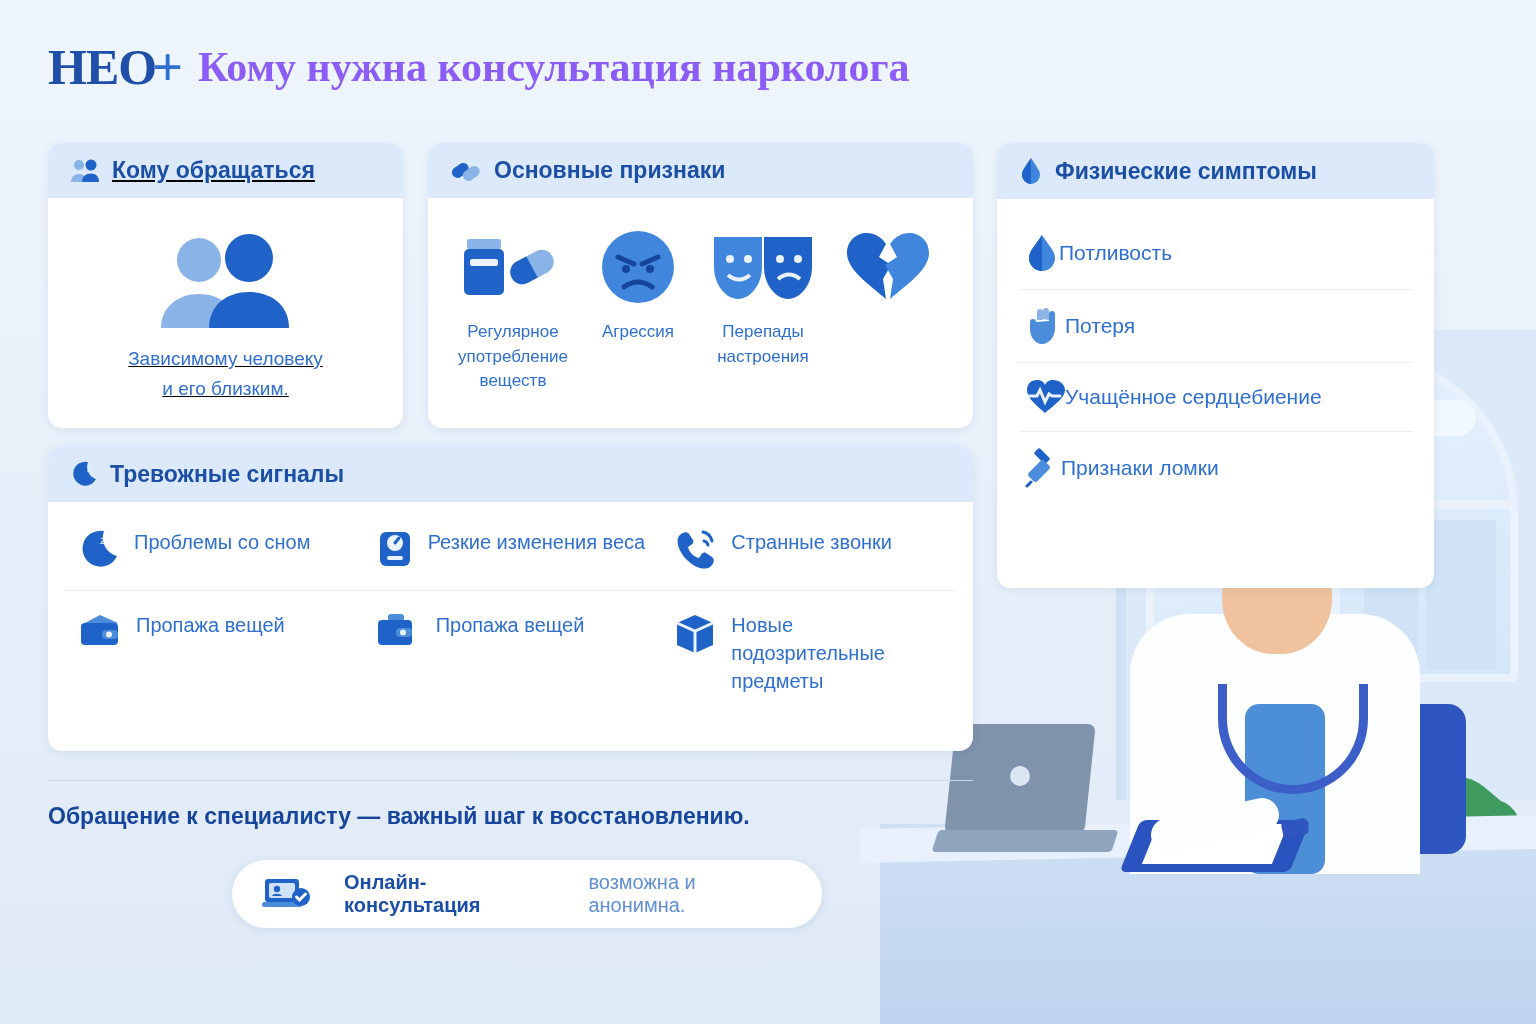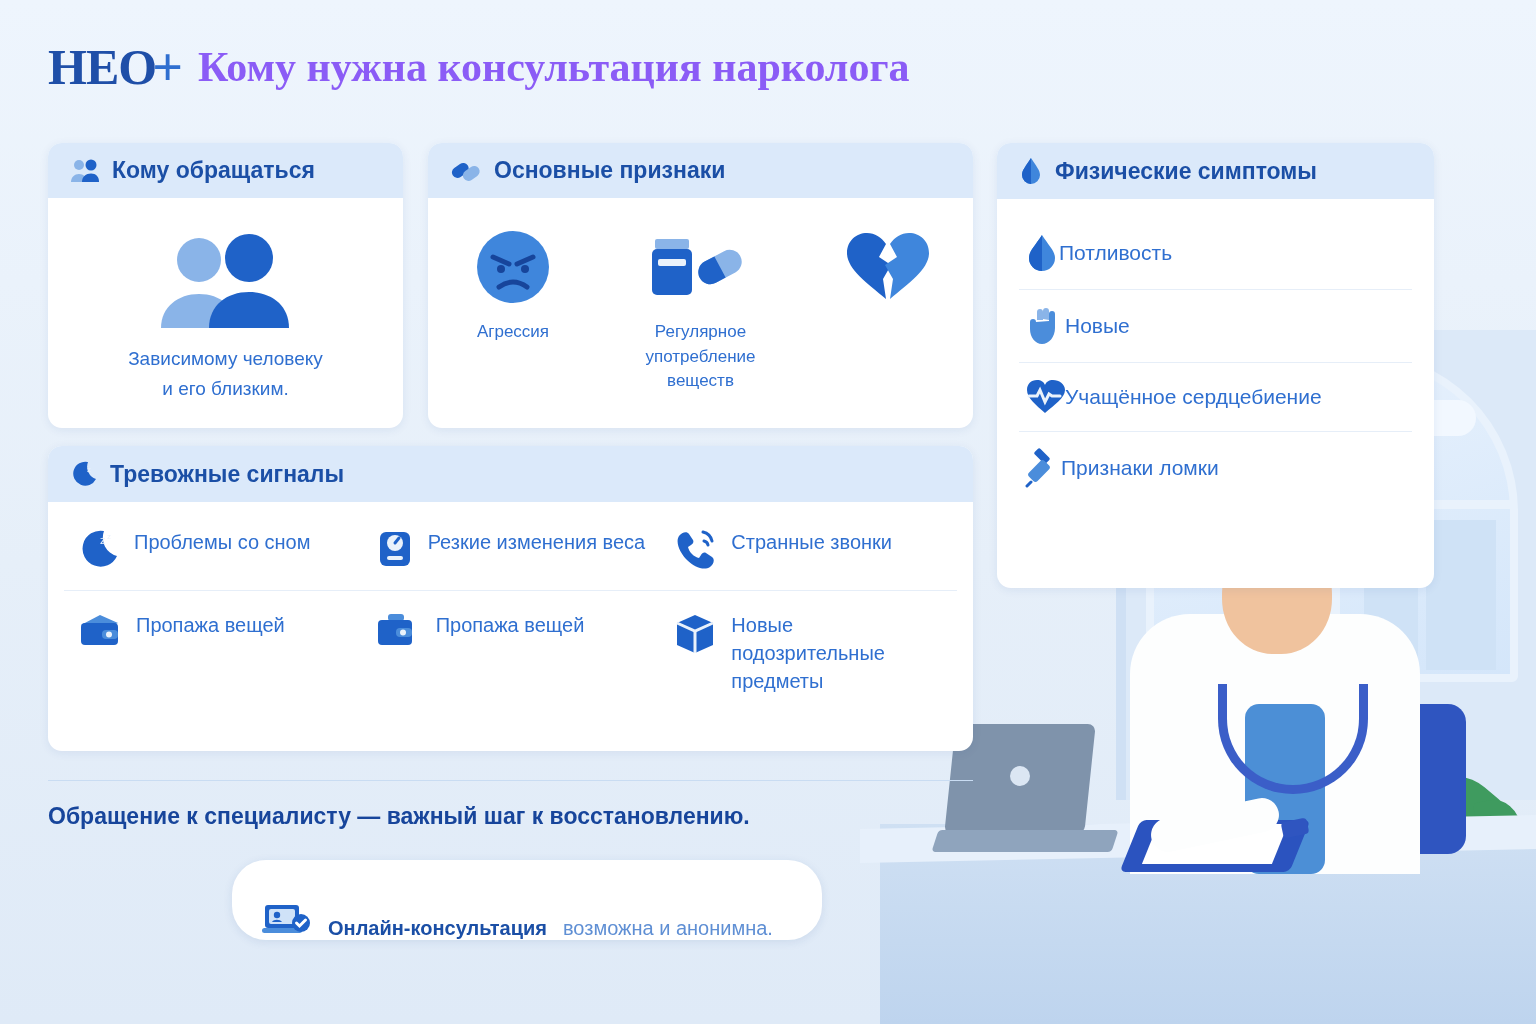--- a/index.html
+++ b/index.html
@@ -105,21 +105,21 @@
     box-shadow:0 2px 10px rgba(30,70,140,.08);
     overflow:hidden;
   }
   .card-head {
     background:#dbe9fa; padding:14px 22px; display:flex; align-items:center; gap:12px;
   }
   .card-head .h-text { font-size:23px; font-weight:bold; color:#1b4fa6; }
   .card-body { padding:18px 22px; }
 
   
-  #card-who { left:48px; top:143px; width:355px; height:285px; }
+  #card-who { left:48px; top:143px; width:355px; height:285px;text-decoration:underline; }
   #card-who .people { display:flex; justify-content:center; margin:18px 0 14px; }
   .who-text { text-align:center; color:#2f6fd0; font-size:19px; line-height:1.6; }
 
   
   #card-signs { left:428px; top:143px; width:545px; height:285px; }
   .signs-row { display:flex; justify-content:space-between; gap:6px; padding:8px 4px 0; }
   .sign { width:118px; text-align:center; }
   .sign .ic { height:86px; display:flex; align-items:center; justify-content:center; }
   .sign .lb { margin-top:10px; font-size:17px; color:#2f6fd0; line-height:1.45; }
 
@@ -142,23 +142,23 @@
   .alarm-grid .alarm-cell:nth-child(2),
   .alarm-grid .alarm-cell:nth-child(3) { border-bottom:1px solid #e6eef8; }
   .alarm-cell .lb { font-size:20px; color:#2f6fd0; line-height:1.4; }
 
   .footnote {
     position:absolute; left:48px; top:780px; width:925px;
     border-top:1px solid #c9dcf2; padding-top:22px;
     font-size:23px; font-weight:bold; color:#17459b;
   }
   .pill {
-    position:absolute; left:232px; top:860px; width:590px; height:80px;
-    background:#ffffff; border-radius:34px; display:flex; align-items:flex-end;
-    gap:16px; padding:0 30px; box-shadow:0 2px 10px rgba(30,70,140,.10);
+    position:absolute; left:232px; top:860px; width:590px; height:68px;
+    background:#ffffff; border-radius:34px; display:flex; align-items:center;
+    gap:32px; padding:0 30px; box-shadow:0 2px 10px rgba(30,70,140,.10);
   }
   .pill .strong { font-size:20px; color:#1b4fa6; font-weight:bold; }
   .pill .light { font-size:20px; color:#5f8fd4; }
   svg { display:block; }
 </style>
 </head>
 <body>
 
 <div id="scene">
   <div class="win-frame"></div>
@@ -241,45 +241,60 @@
           <rect x="12" y="10" width="18" height="11" rx="5.5" transform="rotate(-35 21 15)" fill="#8ab4e8"></rect>
         </svg>
       </span>
       <span class="h-text">Основные признаки</span>
     </div>
     <div class="card-body">
       <div class="signs-row">
 
         <div class="sign">
           <div class="ic">
+            <svg width="104" height="80" viewBox="0 0 104 80">
+              <rect x="6" y="12" width="34" height="10" rx="2" fill="#8ab4e8"></rect>
+              <rect x="3" y="22" width="40" height="46" rx="5" fill="#1f62c8"></rect>
+              <rect x="9" y="32" width="28" height="7" rx="2" fill="#eaf2fb"></rect>
+              <rect x="48" y="28" width="46" height="24" rx="12" transform="rotate(-28 71 40)" fill="#8ab4e8"></rect>
+              <path d="M48 40a12 12 0 0 1 12-12h11v24H60a12 12 0 0 1-12-12z" transform="rotate(-28 71 40)" fill="#1f62c8"></path>
+            </svg>
+          </div>
+          <div class="lb">Регулярное употребление веществ</div>
+        </div>
+
+        <div class="sign">
+          <div class="ic">
             <svg width="84" height="80" viewBox="0 0 84 80">
               <circle cx="42" cy="40" r="36" fill="#3f86dc"></circle>
               <path d="M22 30l16 7" stroke="#17459b" stroke-width="5" stroke-linecap="round"></path>
               <path d="M62 30l-16 7" stroke="#17459b" stroke-width="5" stroke-linecap="round"></path>
               <circle cx="30" cy="42" r="4" fill="#17459b"></circle>
               <circle cx="54" cy="42" r="4" fill="#17459b"></circle>
               <path d="M28 60q14-10 28 0" stroke="#17459b" stroke-width="5" fill="none" stroke-linecap="round"></path>
             </svg>
           </div>
           <div class="lb">Агрессия</div>
         </div>
 
         <div class="sign">
           <div class="ic">
-            <svg width="104" height="80" viewBox="0 0 104 80">
-              <rect x="6" y="12" width="34" height="10" rx="2" fill="#8ab4e8"></rect>
-              <rect x="3" y="22" width="40" height="46" rx="5" fill="#1f62c8"></rect>
-              <rect x="9" y="32" width="28" height="7" rx="2" fill="#eaf2fb"></rect>
-              <rect x="48" y="28" width="46" height="24" rx="12" transform="rotate(-28 71 40)" fill="#8ab4e8"></rect>
-              <path d="M48 40a12 12 0 0 1 12-12h11v24H60a12 12 0 0 1-12-12z" transform="rotate(-28 71 40)" fill="#1f62c8"></path>
+            <svg width="110" height="80" viewBox="0 0 110 80">
+              <path d="M6 10h48v30c0 18-12 32-24 32S6 58 6 40z" fill="#3f86dc"></path>
+              <circle cx="22" cy="32" r="4" fill="#eaf2fb"></circle>
+                <circle cx="40" cy="32" r="4" fill="#eaf2fb"></circle>
+              <path d="M20 48q11 9 22 0" stroke="#eaf2fb" stroke-width="4" fill="none"></path>
+              <path d="M56 10h48v30c0 18-12 32-24 32S56 58 56 40z" fill="#1f62c8"></path>
+              <circle cx="72" cy="32" r="4" fill="#eaf2fb"></circle>
+                <circle cx="90" cy="32" r="4" fill="#eaf2fb"></circle>
+              <path d="M70 52q11-9 22 0" stroke="#eaf2fb" stroke-width="4" fill="none"></path>
             </svg>
           </div>
-          <div class="lb">Регулярное употребление веществ</div>
-        </div>
-
+          <div class="lb">Перепады настроения</div>
+        </div>
 
         <div class="sign">
           <div class="ic">
             <svg width="94" height="80" viewBox="0 0 94 80">
               <path d="M45 72C26 56 6 42 6 26 6 14 15 6 26 6c8 0 14 4 19 11L38 30l12 8-8 14z" fill="#1f62c8"></path>
               <path d="M49 72c19-16 39-30 39-46 0-12-9-20-20-20-8 0-14 4-19 11l7 13-12 8 8 14z" fill="#3f86dc"></path>
             </svg>
           </div>
         </div>
 
@@ -310,21 +325,21 @@
       </div>
 
       <div class="phys-item">
         <span>
           <svg width="40" height="40" viewBox="0 0 40 40">
             <path d="M12 14V6a3 3 0 0 1 6 0v8" fill="#8ab4e8"></path>
             <path d="M18 13V5a3 3 0 0 1 6 0v9" fill="#8ab4e8"></path>
             <path d="M24 15V8a3 3 0 0 1 6 0v14c0 9-6 16-13 16S5 31 5 23v-7a3 3 0 0 1 6 0z" fill="#4b8ddb"></path>
           </svg>
         </span>
-        <span class="lb">Новые</span>
+        <span class="lb">Потеря</span>
       </div>
 
       <div class="phys-item">
         <span>
           <svg width="40" height="36" viewBox="0 0 40 36">
             <path d="M20 34C11 26 2 19 2 11 2 5 6 1 12 1c4 0 7 2 8 5 1-3 4-5 8-5 6 0 12 4 12 10 0 8-11 15-20 23z" fill="#1f62c8"></path>
             <path d="M4 17h8l3-6 5 12 4-8 3 2h8" stroke="#eaf2fb" stroke-width="3" fill="none" stroke-linecap="round"></path>
           </svg>
         </span>
         <span class="lb">Учащённое сердцебиение</span>

